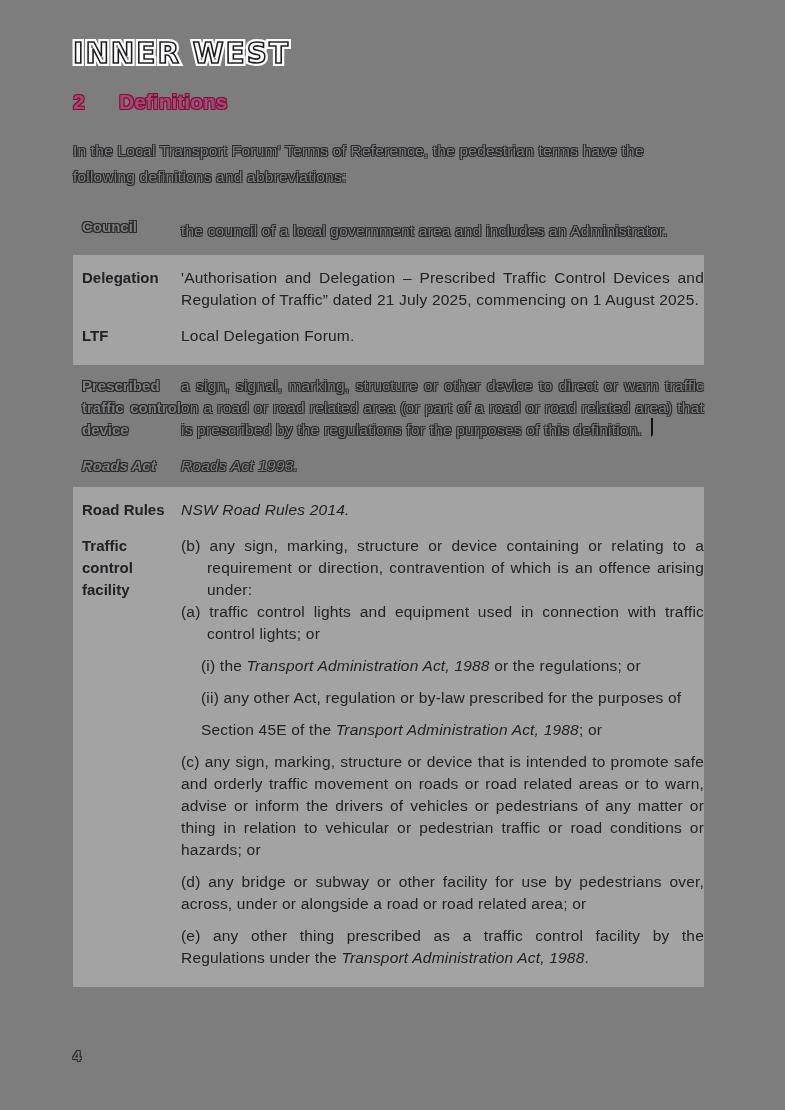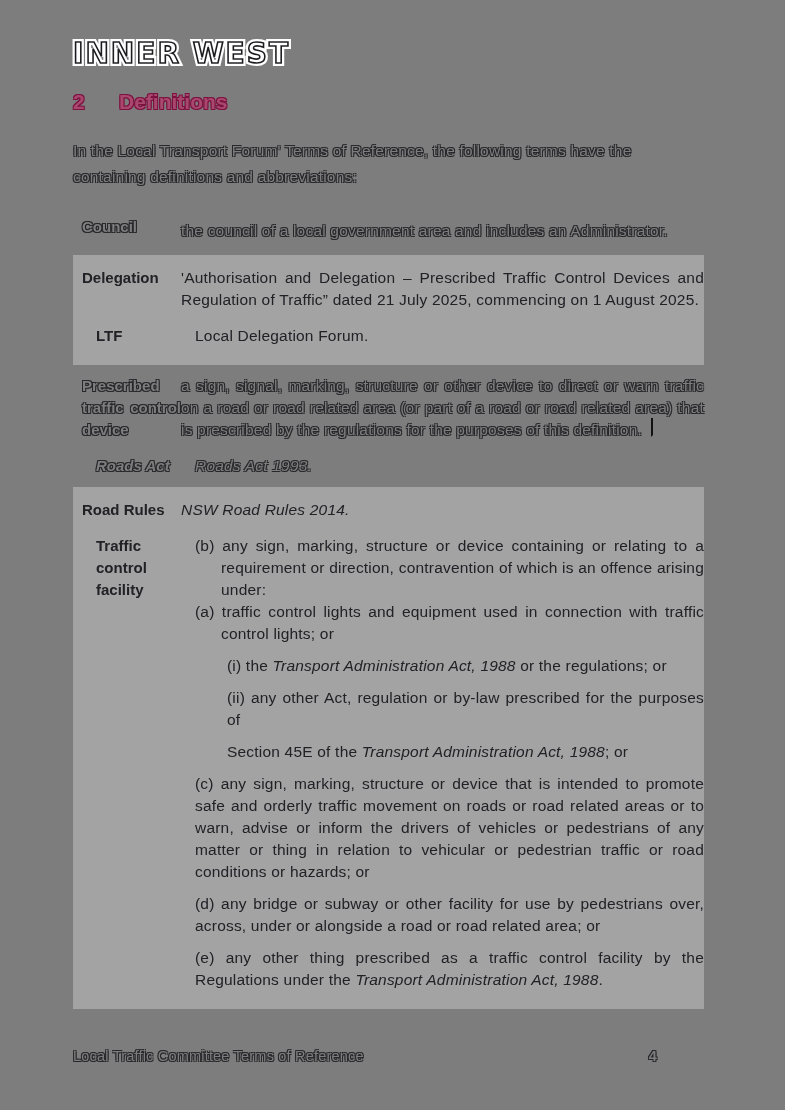--- a/index.html
+++ b/index.html
@@ -39,28 +39,28 @@
   }
 
   
   .intro { font-size:15.5px; line-height:26px; letter-spacing:0.2px; margin-bottom:16px; }
 
   
   .group { width:100%; }
   .group.shaded { background:#a3a3a3; padding:12px 0 18px; }
   .group.plain  { padding:10px 0; }
   .row { display:flex; }
-  .row + .row { margin-top:14px;padding-left:14px; }
+  .row + .row { margin-top:14px; }
   .term { width:108px; padding-left:9px; font-weight:bold; font-size:15px;
           line-height:22px; text-align:justify; flex-shrink:0; }
   .def  { flex:1; font-size:15.5px; line-height:22px; letter-spacing:0.2px; }
   .para { margin:0; }
   .para.just { text-align:justify; }
   .para.hang { padding-left:26px; text-indent:-26px; }
-  .para.sub  { margin-left:32px; }
+  .para.sub  { margin-left:20px; }
   .para.gap  { margin-top:10px; }
   .para.tall { line-height:29px; }
   .it { font-style:italic; }
 
   
   .footer { position:absolute; left:73px; top:1048px; width:631px;
             display:flex; justify-content:space-between;
             font-size:14.5px; letter-spacing:0.2px; }
   .footer .pageno { margin-right:47px; font-weight:bold; }
 
@@ -78,21 +78,21 @@
   <div class="logo">
     <span class="outer">INNER WEST</span>
     <span class="inner">INNER WEST</span>
   </div>
 
   <div class="heading ghost-mag">
     <span class="num">2</span>
     <span class="title">Definitions</span>
   </div>
 
-  <p class="intro ghost-fx">In the Local Transport Forum' Terms of Reference, the following terms have the containing definitions and abbreviations:</p>
+  <p class="intro ghost-fx">In the Local Transport Forum' Terms of Reference, the pedestrian terms have the following definitions and abbreviations:</p>
 
   <div id="defs-table">
       <div class="group plain ghost-fx">
         <div class="row">
           <div class="term"><span>Council</span></div>
           <div class="def">
             <p class="para flat tall"><span>the council of a local government area and includes an Administrator.</span></p>
           </div>
         </div>
       </div>
@@ -143,17 +143,16 @@
             <p class="para flat just gap"><span>(d) any bridge or subway or other facility for use by pedestrians over, across, under or alongside a road or road related area; or</span></p>
             <p class="para flat just gap"><span>(e) any other thing prescribed as a traffic control facility by the Regulations under the </span><span class="it">Transport Administration Act, 1988</span><span>.</span></p>
           </div>
         </div>
       </div>
     </div>
 
 </div>
 
 <div class="footer ghost-fx">
-  <span>Local Traffic Committee Terms of Reference</span>
   <span class="pageno">4</span>
 </div>
 
 <div class="cursor"></div>
 
 </body></html>

